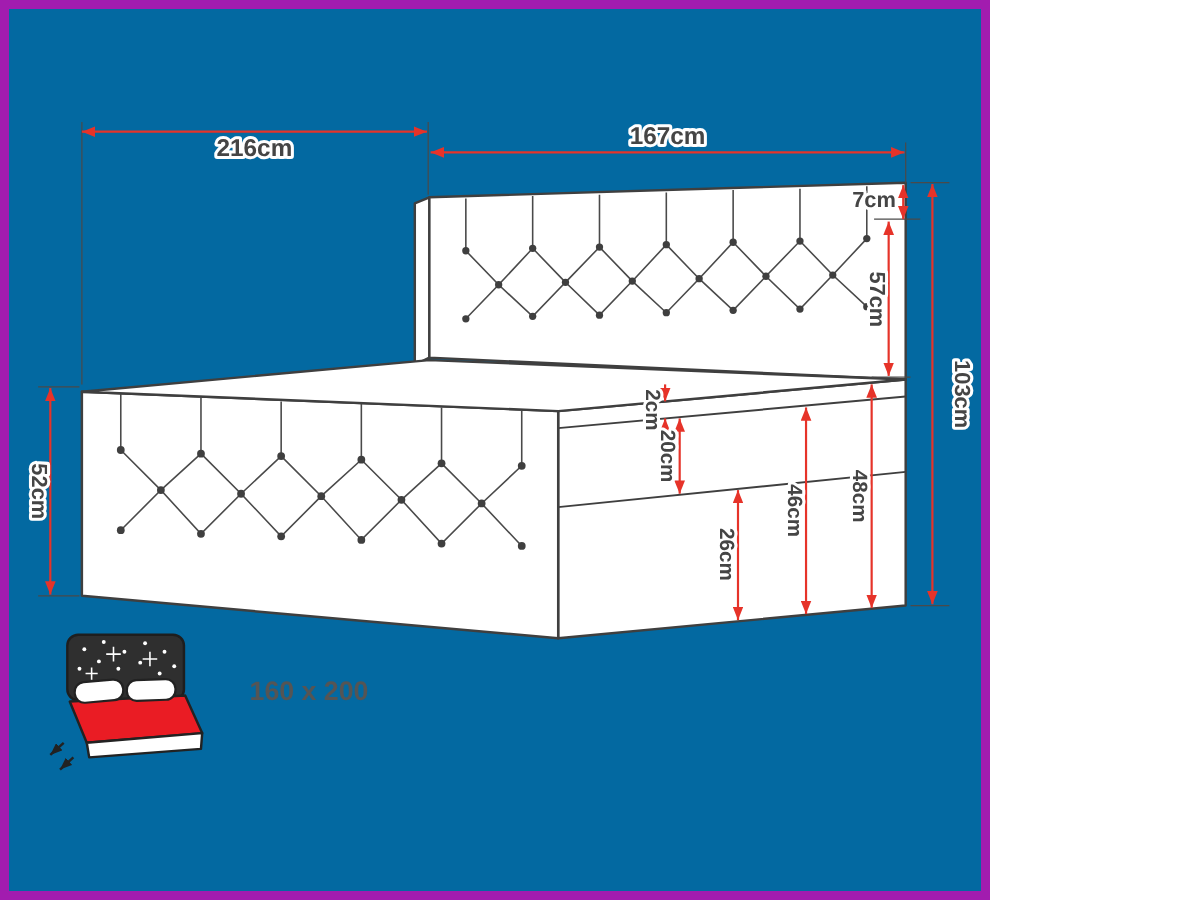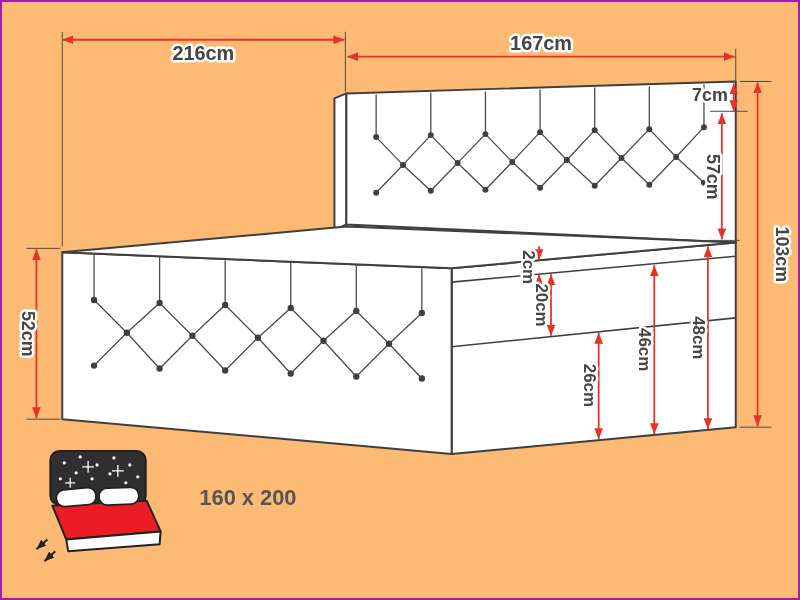--- a/index.html
+++ b/index.html
@@ -1,16 +1,16 @@
 <!DOCTYPE html>
 <html><head>
 <meta charset="utf-8">
 <style>
   html,body{margin:0;padding:0;background:#ffffff;}
-  .frame{width:800px;height:600px;box-sizing:border-box;border:2px solid #a21caf;background:#fdba74;}
+  .frame{width:660px;height:600px;box-sizing:border-box;border:6px solid #a21caf;background:#0369a1;}
   svg{display:block;width:100%;height:100%;}
   .outline{fill:#ffffff;stroke:#3f3f3f;stroke-width:2;stroke-linejoin:round;}
   .inner{fill:none;stroke:#3f3f3f;stroke-width:1.6;}
   .tuft{fill:none;stroke:#4a4a4a;stroke-width:1.3;}
   .btn{fill:#3f3f3f;}
   .ext{stroke:#4a4a4a;stroke-width:1;}
   .dim{stroke:#e63329;stroke-width:1.8;fill:none;}
   .lbl{font-family:"Liberation Sans",sans-serif;font-weight:bold;fill:#454545;
        paint-order:stroke;stroke:#ffffff;stroke-width:5px;stroke-linejoin:round;}
   .lbl-lg{font-size:20px;}

